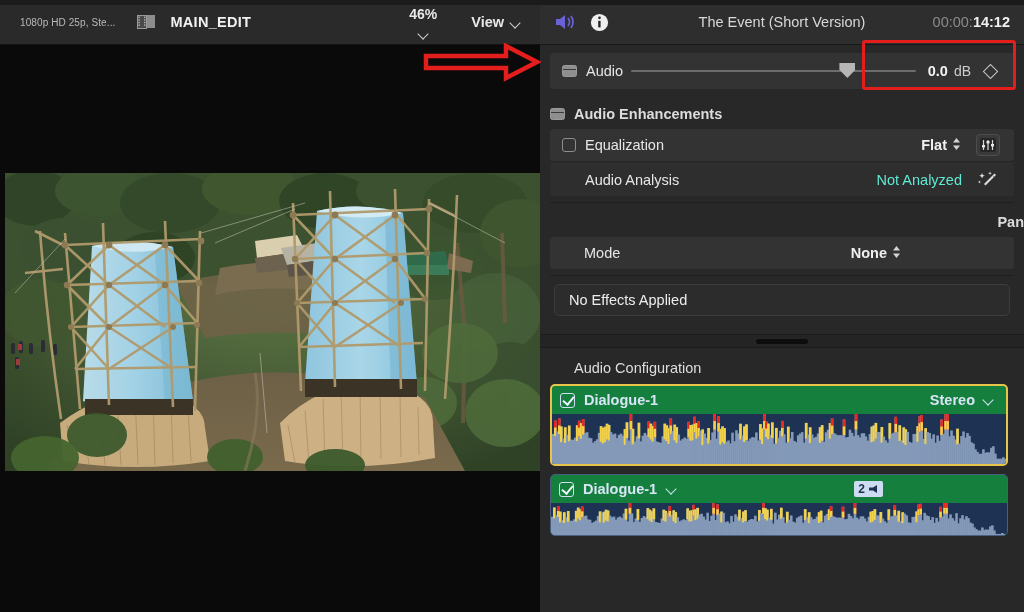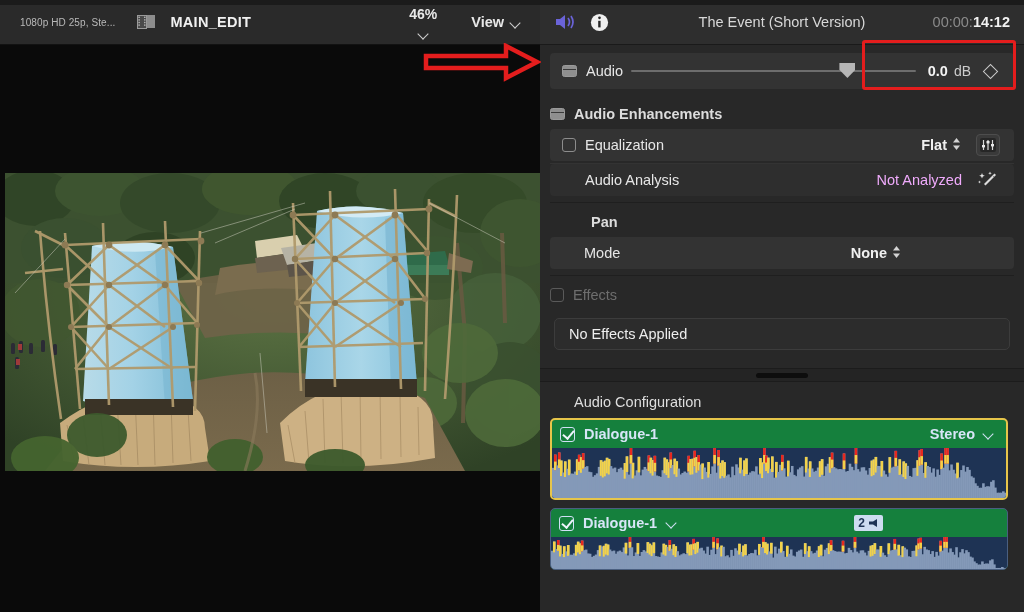--- a/index.html
+++ b/index.html
@@ -56,21 +56,21 @@
   .insp-body { position:relative; height: 567px; background:#282828; }
 
   
   .row { display:flex; align-items:center; height:34px; padding: 0 0 0 10px; position:relative;}
   .row.sub { background:#333333; border-radius:4px; margin: 0 10px; padding-left:12px; }
   .row-hd { display:flex; align-items:center; height:30px; padding-left:10px; }
   .row-label { color:#e6e6e6; font-size:14.5px; }
   .row-label.dim { color:#6e6e6e; }
   .row-label.sec { color:#dcdcdc; font-weight:bold; }
   .val { color:#f0f0f0; font-size:14.5px; font-weight:bold; margin-left:auto;}
-  .val.plain { color:#f0abfc; font-weight:normal;}
+  .val.plain { color:#5eead4; font-weight:normal;}
   .stepper { display:inline-block; width:10px; margin-left:5px; position:relative; top:0px; color:#dcdcdc; font-size:12px;}
 
   
   .toggle-ico {
     width:15px; height:12px; border:1.4px solid #9a9a9a; border-radius:2.5px;
     margin-right:9px; background:#8f8f8f; position:relative; flex:none;
   }
   .toggle-ico::after{content:""; position:absolute; left:0; right:0; top:3px; height:1.4px; background:#3a3a3a;}
   .cbx { width:14px; height:14px; border:1.4px solid #8d8d8d; border-radius:3px; margin-right:9px; flex:none; background:transparent;}
   .cbx.dim { border-color:#5a5a5a;}
@@ -478,41 +478,37 @@
               <polygon points="4,2 4.8,4 6.8,4.8 4.8,5.6 4,7.6 3.2,5.6 1.2,4.8 3.2,4"></polygon>
               <polygon points="12,0.5 12.5,1.8 13.8,2.3 12.5,2.8 12,4.1 11.5,2.8 10.2,2.3 11.5,1.8"></polygon>
               <polygon points="1.5,9.5 1.9,10.6 3,11 1.9,11.4 1.5,12.5 1.1,11.4 0,11 1.1,10.6"></polygon>
             </g>
           </svg>
         </span>
       </div>
 
       <div class="sep dark" style="margin-top:6px;"></div>
 
-      <div class="row-hd" style="margin-top:4px;padding-left:51px;">
+      <div class="row-hd" style="margin-top:4px;padding-left:40px;justify-content:flex-end;">
         <span class="row-label sec">Pan</span>
       </div>
 
       <div class="row sub" style="height:32px;padding-left:34px;">
         <span class="row-label">Mode</span>
         <span class="val" style="margin-right:0;">None</span>
         <span class="stepper" style="margin-right:112px;">
           <svg width="9" height="14" viewBox="0 0 9 14">
               <polygon points="4.5,1 8,5.5 1,5.5" fill="#d4d4d4"></polygon>
               <polygon points="4.5,13 8,8.5 1,8.5" fill="#d4d4d4"></polygon>
             </svg>
         </span>
       </div>
 
       <div class="sep dark" style="margin-top:6px;"></div>
 
-      <div class="row-hd" style="margin-top:4px;">
-        <span class="cbx dim"></span>
-        <span class="row-label dim">Effects</span>
-      </div>
 
       <div class="noeffects">
         <span>No Effects Applied</span>
       </div>
 
       <div class="divider-band">
         <span class="grabber"></span>
       </div>
 
       <div class="ac-title">Audio Configuration</div>

